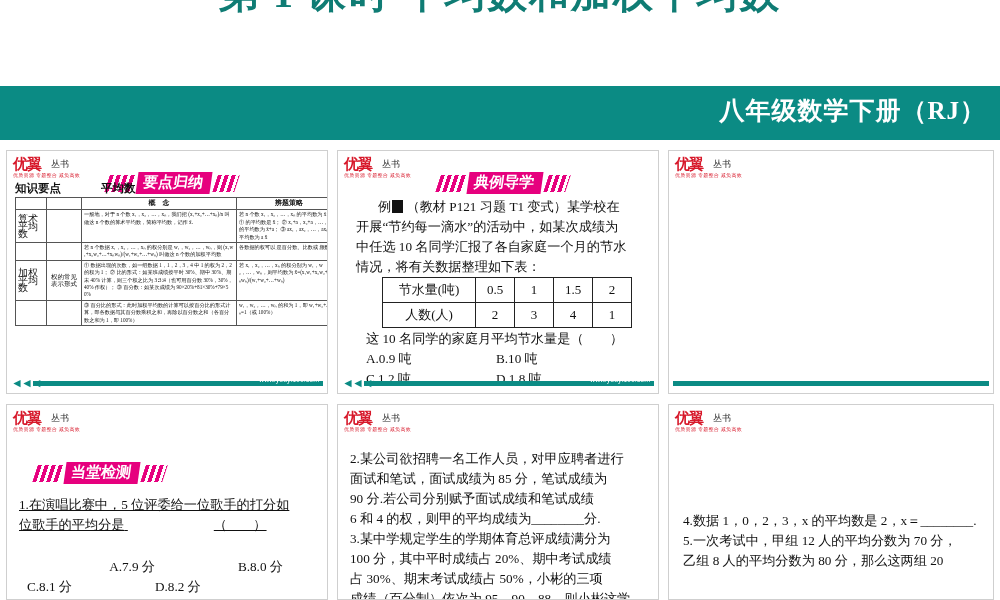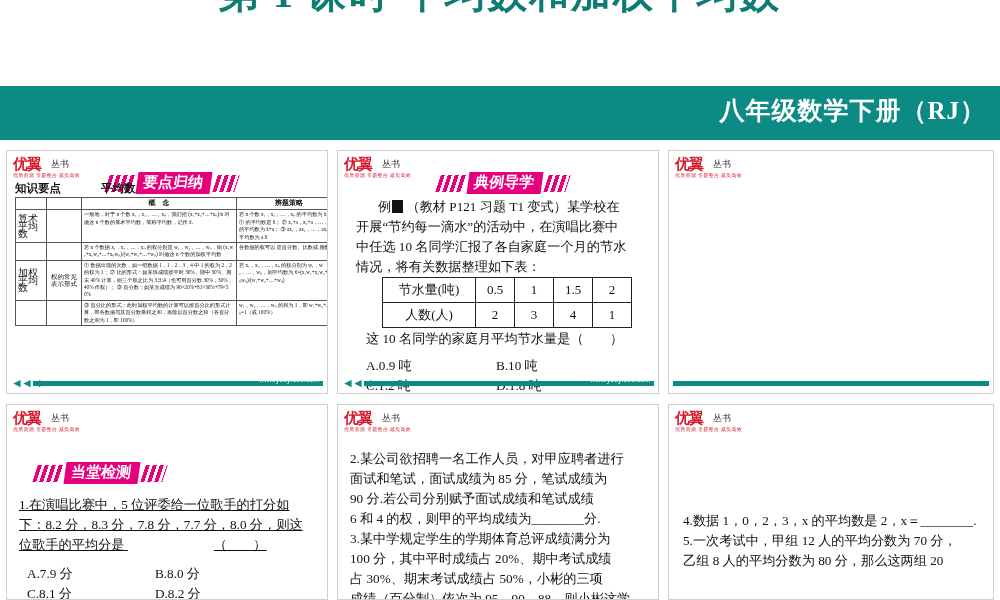--- a/index.html
+++ b/index.html
@@ -130,21 +130,21 @@
   
   .body-text{
     position:absolute;
     font-size:13.2px;
     line-height:20px;
     font-family:"Liberation Serif", serif;
     color:#111;
   }
   .row{display:block;white-space:nowrap;}
   .two-col{display:flex;}
-  .two-col .c{width:50%;white-space:nowrap;margin-top:7px;}
+  .two-col .c{width:50%;white-space:nowrap;}
 
   
   .ex-mark{
     display:inline-block;background:#111;color:#fff;width:11px;height:13px;
     vertical-align:-2px;margin-left:1px;
   }
 
   
   .dtable{
     position:absolute;left:44px;top:126px;border-collapse:collapse;
@@ -282,21 +282,21 @@
       <span class="bars"></span>
       <span class="txt">典例导学</span>
       <span class="bars2"></span>
     </div>
 
     <div class="body-text" style="left:18px;top:46px;width:292px;">
       <span class="row">
         <span style="margin-left:22px;">例</span><span class="ex-mark"></span>
         <span>（教材 P121 习题 T1 变式）某学校在</span>
       </span>
-      <span class="row">开展“节约每一滴水”的活动中，在演唱比赛中</span>
+      <span class="row">开展“节约每一滴水”的活动中，如某次成绩为</span>
       <span class="row">中任选 10 名同学汇报了各自家庭一个月的节水</span>
       <span class="row">情况，将有关数据整理如下表：</span>
     </div>
 
     <table class="dtable">
       <tbody>
           <tr>
         <td class="head">节水量(吨)</td>
         <td class="cell">0.5</td>
         <td class="cell">1</td>
@@ -350,28 +350,27 @@
     </div>
 
     <div class="ribbon" style="left:28px;top:58px;">
       <span class="bars"></span>
       <span class="txt">当堂检测</span>
       <span class="bars2"></span>
     </div>
 
     <div class="body-text" style="left:12px;top:90px;width:306px;text-decoration:underline;">
       <span class="row">1.在演唱比赛中，5 位评委给一位歌手的打分如</span>
-      <span class="row">下：8.2 分，8.3 分，7.8 分，7.7 分，8.0 分，则这</span>
       <span class="row">
         <span>位歌手的平均分是</span>
         <span style="margin-left:86px;">（　　）</span>
       </span>
     </div>
 
-    <div class="body-text two-col" style="left:20px;top:152px;width:256px;">
+    <div class="body-text two-col" style="left:20px;top:152px;width:256px;text-align:right;">
       <span class="c">A.7.9 分</span>
       <span class="c">B.8.0 分</span>
     </div>
     <div class="body-text two-col" style="left:20px;top:172px;width:256px;">
       <span class="c">C.8.1 分</span>
       <span class="c">D.8.2 分</span>
     </div>
   </div>
 
   <div class="panel p5">

